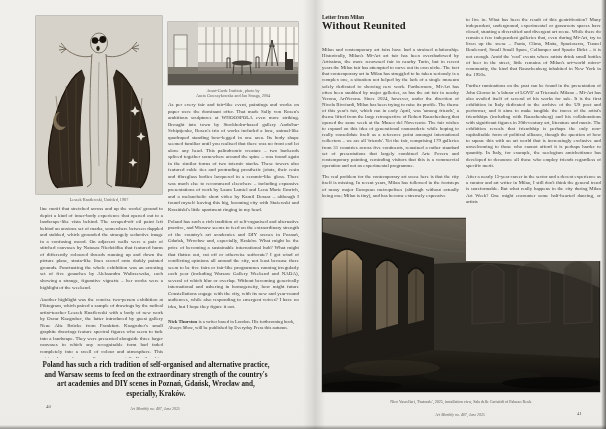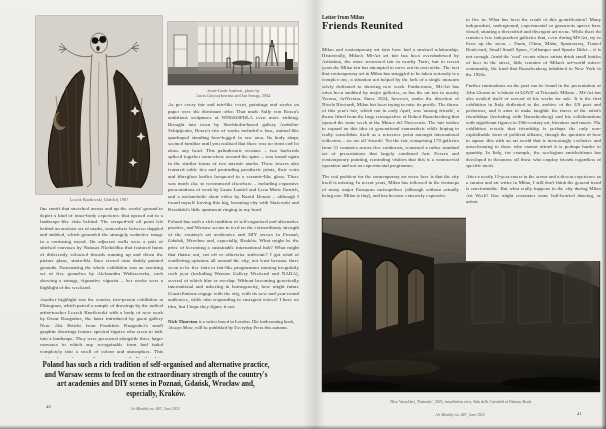--- a/index.html
+++ b/index.html
@@ -133,21 +133,21 @@
 
     <div class="pullquote">Poland has such a rich tradition of self-organised and alternative practice, and Warsaw seems to feed on the extraordinary strength of the country's art academies and DIY scenes in Poznań, Gdańsk, Wrocław and, especially, Kraków.</div>
 
     <div class="footer" style="left:40px;top:407px;width:230px;">Art Monthly no. 487, June 2025</div>
     <div class="pagenum" style="left:46px;top:404px;">40</div>
   </div>
 
   <div>
 
     <div class="kicker">Letter from Milan</div>
-    <h1 class="headline">Friends Reunited</h1>
+    <h1 class="headline">Without Reunited</h1>
 
     <div class="col" style="left:322px;top:47px;width:137px;height:167px;font-size:4.9px;line-height:6.1px;">
       <p>Milan and contemporary art fairs have had a strained relationship. Historically, Milan's Mi-Art art fair has been overshadowed by Artissima, the more renowned fair in nearby Turin, but in recent years the Milan fair has attempted to carve out its own niche. The fact that contemporary art in Milan has struggled to be taken seriously is a complex one, a situation not helped by the lack of a single museum solely dedicated to showing new work. Furthermore, Mi-Art has often been snubbed by major galleries, as has the art fair in nearby Verona, ArtVerona. Since 2024, however, under the direction of Nicola Ricciardi, Milan has been trying to raise its profile. The theme of this year's fair, which ran in early April, was 'among friends', a theme lifted from the large retrospective of Robert Rauschenberg that opened the same week at the Museo del Novecento. The fair wishes to expand on this idea of generational camaraderie while hoping to really consolidate itself as a reference point amongst international collectors – we are all 'friends'. Yet the fair, comprising 179 galleries from 31 countries across five continents, remained a rather standard set of presentations that largely combined Arte Povera and contemporary painting, reminding visitors that this is a commercial operation and not an experimental programme.</p>
       <p>The real problem for the contemporary art scene here is that the city itself is missing. In recent years, Milan has followed in the footsteps of many major European metropolises (although without actually being one; Milan is tiny), and has become extremely expensive</p>
     </div>
 
     <figure class="photo-frame" style="left:322px;top:218px;width:278px;height:174px;z-index:1;">
       <svg width="278" height="174" viewBox="0 0 278 174">
         <defs>
           <linearGradient id="vCeil" x1="0" y1="0" x2="0" y2="1">

